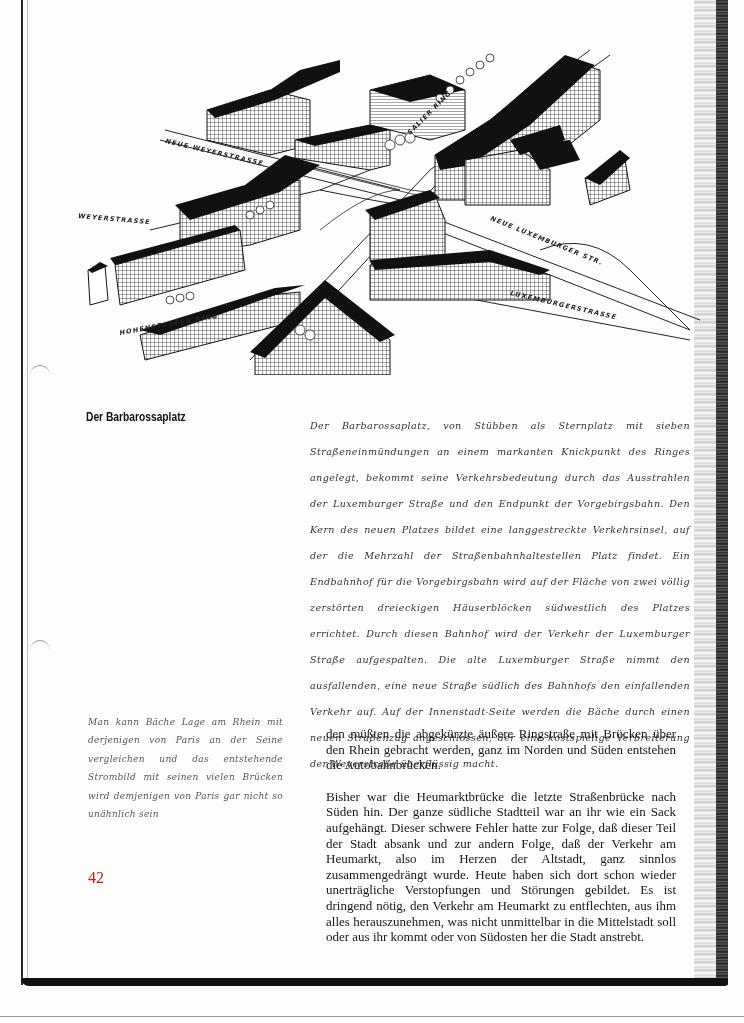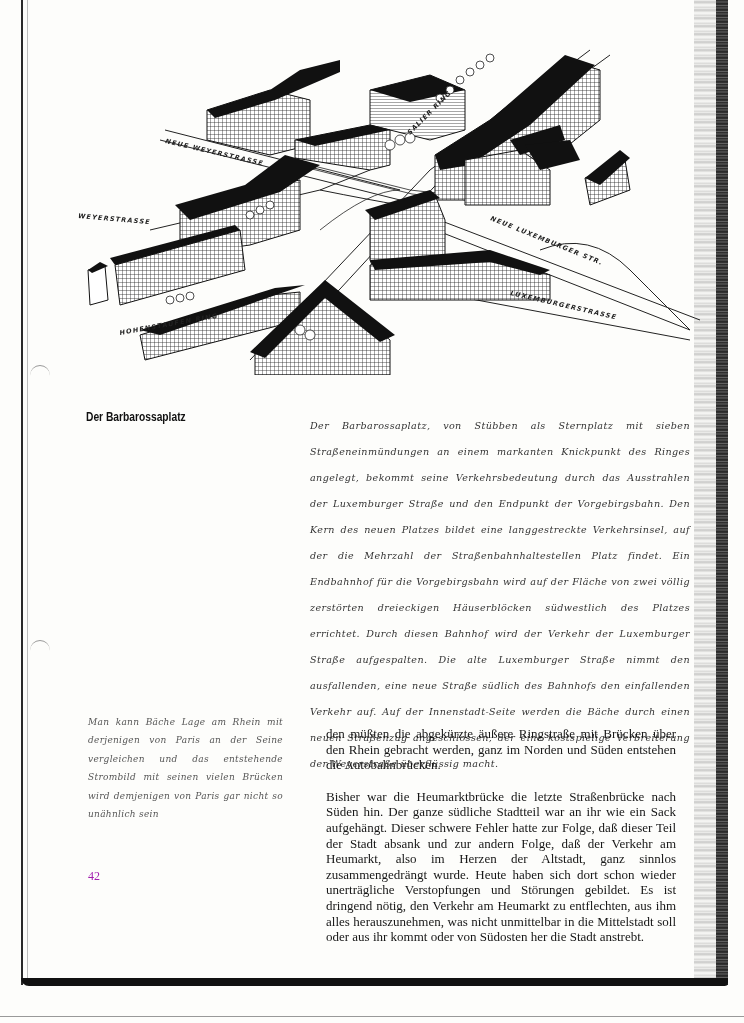--- a/index.html
+++ b/index.html
@@ -60,21 +60,21 @@
     line-height: 18.4px; color: #555; text-align: justify; letter-spacing: 0.3px;
   }
   .body-text {
     position: absolute; left: 310px; top: 710px; width: 382px;
     font-family: "Liberation Serif", serif; font-size: 13px;
     line-height: 15.6px; color: #161616; text-align: justify;
   }
   .body-text p { margin: 16px; }
   .page-number {
     position: absolute; left: 88px; top: 869px;
-    font-family: "Liberation Serif", serif; font-size: 12px; color: #a21caf;
+    font-family: "Liberation Serif", serif; font-size: 16px; color: #b91c1c;
   }
 </style>
 </head>
 <body>
 
 <div class="page-edge-left"></div>
 <div class="page-edge-left-faint"></div>
 <div class="punch-hole" style="top:365px"></div>
 <div class="punch-hole" style="top:640px"></div>
 <div class="page-edge-right-fuzz"></div>

